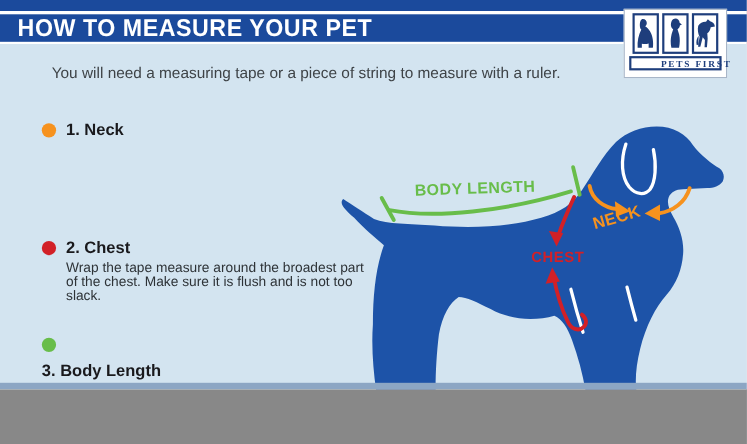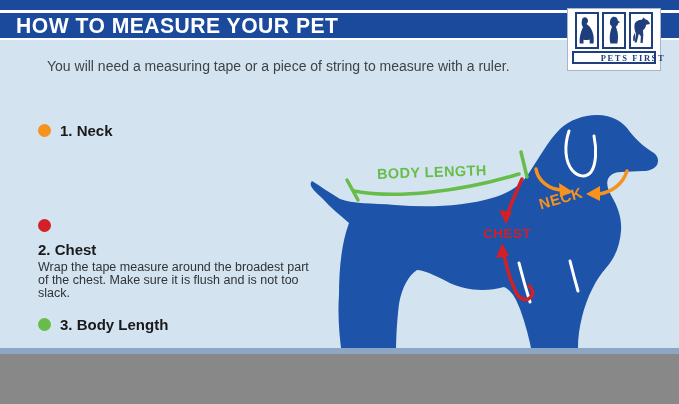--- a/index.html
+++ b/index.html
@@ -40,21 +40,21 @@
     font-family:"Liberation Serif","DejaVu Serif",serif;font-weight:bold;
     font-size:8.5px;letter-spacing:1.6px;color:var(--logo-navy);white-space:nowrap;padding-left:38px;
   }
 
   
   .intro{position:absolute;left:18px;top:57px;width:560px;color:var(--text-dark);
     font-size:14px;line-height:19.5px;margin-left:29px;}
 
   
   .step{position:absolute;left:38px;display:flex;gap:9px;width:300px;}
-  .step-1{top:122px;} .step-2{top:217px;flex-direction:column;} .step-3{top:316px;}
+  .step-1{top:110px;} .step-2{top:217px;} .step-3{top:305px;flex-direction:column;}
   .bullet{width:13px;height:13px;border-radius:50%;flex:0 0 13px;margin-top:2px;}
   .bullet-orange{background:var(--orange);} .bullet-red{background:var(--red);} .bullet-green{background:var(--green);}
   .step-heading{font-size:15px;font-weight:bold;color:#19191c;margin-bottom:3px;}
   .step-desc{font-size:12.5px;line-height:13.2px;color:#2e3337;width:272px;}
 
   
   .diagram-svg{position:absolute;left:0;top:0;width:679px;height:404px;}
   .dog{fill:var(--dog-blue);}
   .white-line{fill:none;stroke:#fff;stroke-width:3;stroke-linecap:round;}
   .measure path{fill:none;stroke-width:3.5;stroke-linecap:round;}

